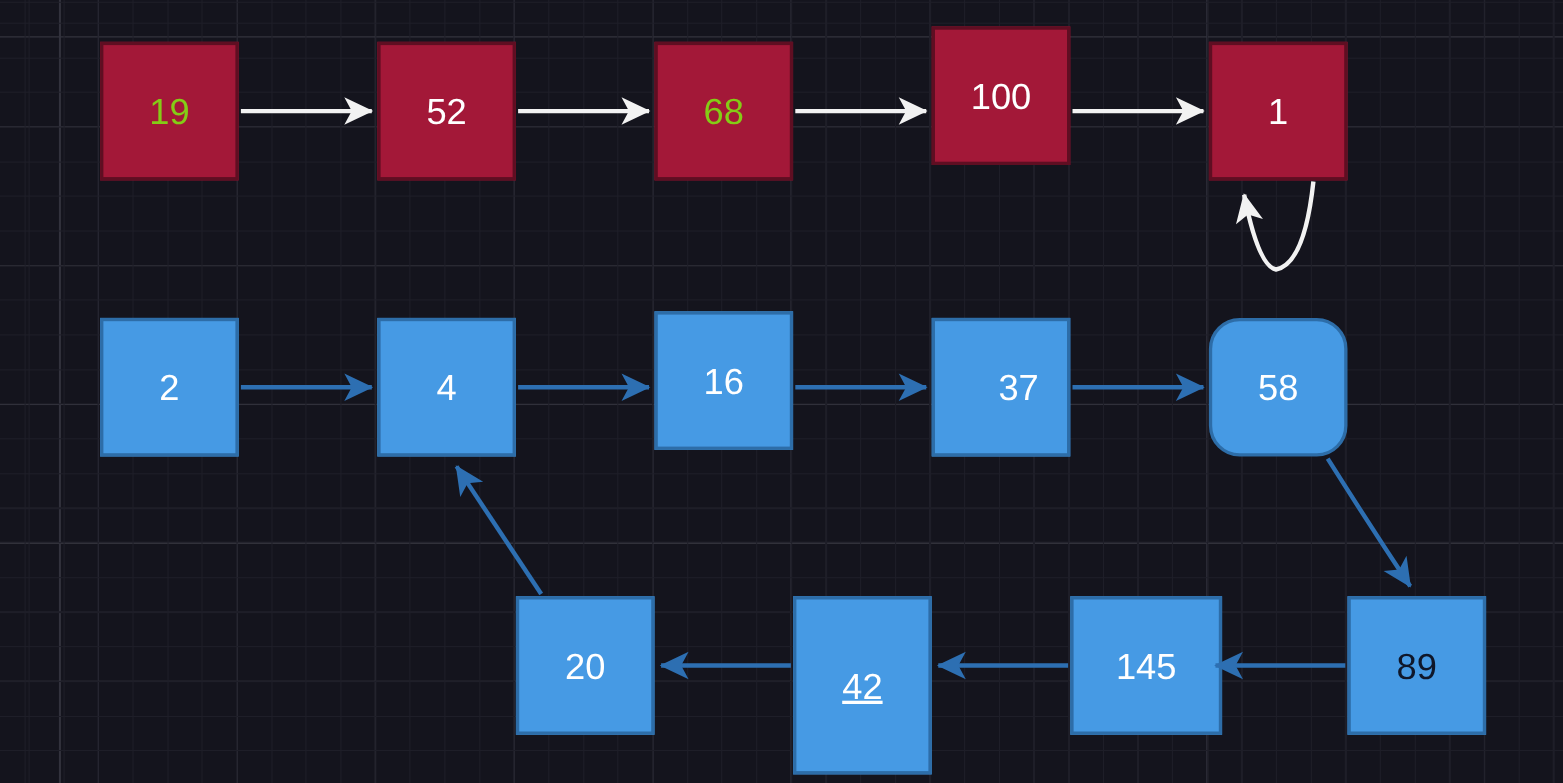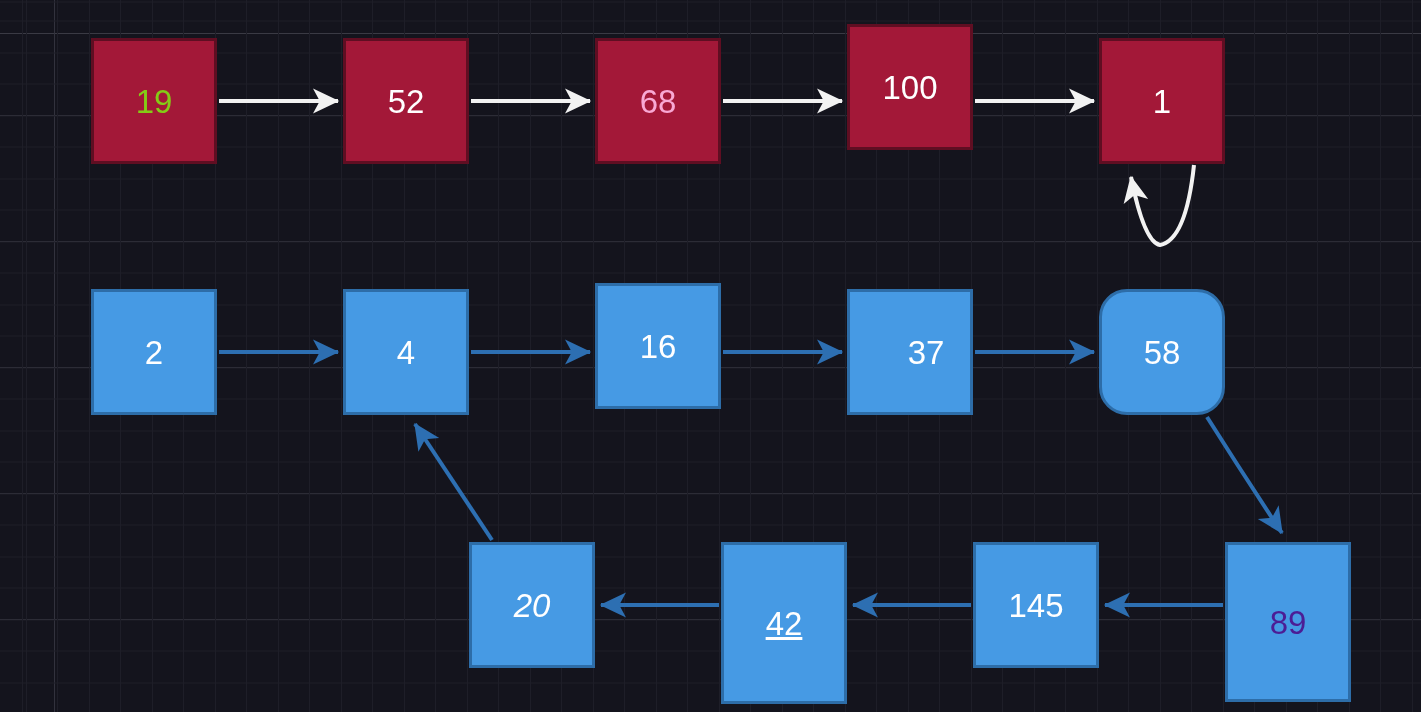--- a/index.html
+++ b/index.html
@@ -51,21 +51,21 @@
 <body>
 
 <div class="canvas">
   <div id="nodes-layer">
       <div class="node" style="left: 91px; top: 38px; width: 126px; height: 126px; background-color: rgb(163, 24, 56); border-color: rgb(95, 14, 34); color: #84cc16;">
         <span>19</span>
       </div>
       <div class="node" style="left: 343px; top: 38px; width: 126px; height: 126px; background-color: rgb(163, 24, 56); border-color: rgb(95, 14, 34); color: rgb(255, 255, 255);">
         <span>52</span>
       </div>
-      <div class="node" style="left: 595px; top: 38px; width: 126px; height: 126px; background-color: rgb(163, 24, 56); border-color: rgb(95, 14, 34); color: #f9a8d4; justify-content: center;">
+      <div class="node" style="left: 595px; top: 38px; width: 126px; height: 126px; background-color: rgb(163, 24, 56); border-color: rgb(95, 14, 34); color: #84cc16; justify-content: center;">
         <span>68</span>
       </div>
       <div class="node" style="left: 847px; top: 24px; width: 126px; height: 126px; background-color: rgb(163, 24, 56); border-color: rgb(95, 14, 34); color: rgb(255, 255, 255);">
         <span>100</span>
       </div>
       <div class="node" style="left: 1099px; top: 38px; width: 126px; height: 126px; background-color: rgb(163, 24, 56); border-color: rgb(95, 14, 34); color: rgb(255, 255, 255);">
         <span>1</span>
       </div>
       <div class="node" style="left: 91px; top: 289px; width: 126px; height: 126px; background-color: rgb(70, 154, 228); border-color: rgb(45, 109, 168); color: rgb(255, 255, 255);">
         <span>2</span>
@@ -75,30 +75,30 @@
       </div>
       <div class="node" style="left: 595px; top: 283px; width: 126px; height: 126px; background-color: rgb(70, 154, 228); border-color: rgb(45, 109, 168); color: rgb(255, 255, 255);">
         <span>16</span>
       </div>
       <div class="node" style="left: 847px; top: 289px; width: 126px; height: 126px; background-color: rgb(70, 154, 228); border-color: rgb(45, 109, 168); color: rgb(255, 255, 255); padding-left: 32px;">
         <span>37</span>
       </div>
       <div class="node" style="left: 1099px; top: 289px; width: 126px; height: 126px; background-color: rgb(70, 154, 228); border-color: rgb(45, 109, 168); color: rgb(255, 255, 255); border-radius: 28px;">
         <span>58</span>
       </div>
-      <div class="node" style="left: 1225px; top: 542px; width: 126px; height: 160px; background-color: rgb(70, 154, 228); border-color: rgb(45, 109, 168); color: #4c1d95;">
+      <div class="node" style="left: 1225px; top: 542px; width: 126px; height: 126px; background-color: rgb(70, 154, 228); border-color: rgb(45, 109, 168); color: #0f172a;">
         <span>89</span>
       </div>
-      <div class="node" style="left: 973px; top: 542px; width: 126px; height: 126px; background-color: rgb(70, 154, 228); border-color: rgb(45, 109, 168); color: rgb(255, 255, 255);">
+      <div class="node" style="left: 973px; top: 542px; width: 138px; height: 126px; background-color: rgb(70, 154, 228); border-color: rgb(45, 109, 168); color: rgb(255, 255, 255);">
         <span>145</span>
       </div>
       <div class="node" style="left: 721px; top: 542px; width: 126px; height: 162px; background-color: rgb(70, 154, 228); border-color: rgb(45, 109, 168); color: rgb(255, 255, 255); text-decoration: underline;">
         <span>42</span>
       </div>
-      <div class="node" style="left: 469px; top: 542px; width: 126px; height: 126px; background-color: rgb(70, 154, 228); border-color: rgb(45, 109, 168); color: rgb(255, 255, 255); font-style: italic;">
+      <div class="node" style="left: 469px; top: 542px; width: 126px; height: 126px; background-color: rgb(70, 154, 228); border-color: rgb(45, 109, 168); color: rgb(255, 255, 255);">
         <span>20</span>
       </div>
     </div>
   <svg class="edges" width="1421" height="712" viewBox="0 0 1421 712" id="edges-layer">
     <defs id="edge-defs">
         <marker id="arrow-red-list" viewBox="0 0 12 12" refX="10.5" refY="6" markerWidth="7.5" markerHeight="7.5" orient="auto">
           <path d="M0.5,1 L11,6 L0.5,11 L3.2,6 Z" fill="#f2f2f2"></path>
         </marker>
         <marker id="arrow-blue-list" viewBox="0 0 12 12" refX="10.5" refY="6" markerWidth="7.5" markerHeight="7.5" orient="auto">
           <path d="M0.5,1 L11,6 L0.5,11 L3.2,6 Z" fill="#2d6fb2"></path>

